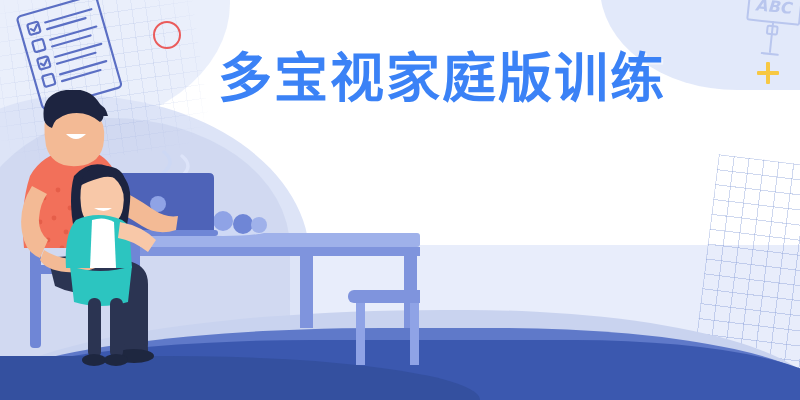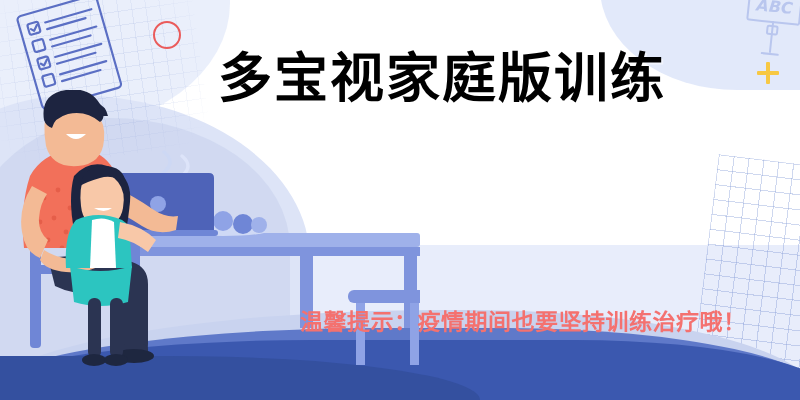--- a/index.html
+++ b/index.html
@@ -101,21 +101,21 @@
     content:""; position:absolute; background:#f7c843; border-radius:1px;
   }
   .plus-mark::before { left:9px; top:0; width:4px; height:22px; }
   .plus-mark::after  { left:0; top:9px; width:22px; height:4px; }
 
   
   .headline {
     left:218px; top:52px; width:560px;
     font-family:"DejaVu Sans","Liberation Sans",sans-serif;
     font-size:54px; font-weight:bold; letter-spacing:2px;
-    color:#000000; line-height:1;
+    color:#3b82f6; line-height:1;
     white-space:nowrap;
     text-shadow:2px 2px 0 rgba(255,255,255,.5);
   }
 
   .subtitle-pill {
     left:295px; top:148px; width:392px; height:50px;
     background:#8f9fe8; border-radius:25px;
     display:flex; align-items:center; justify-content:center;
   }
   .subtitle-pill span {
@@ -301,15 +301,14 @@
         <rect x="110" y="208" width="13" height="60" rx="6" fill="#2b3452"></rect>
         <ellipse cx="94" cy="270" rx="12" ry="6" fill="#1e2740"></ellipse>
         <ellipse cx="116" cy="270" rx="12" ry="6" fill="#1e2740"></ellipse>
       </g>
     </svg>
   </div>
 
   <div class="abs headline">多宝视家庭版训练</div>
 
 
-  <div class="abs tip-text">温馨提示：疫情期间也要坚持训练治疗哦！</div>
 
 </div>
 
 </body></html>

